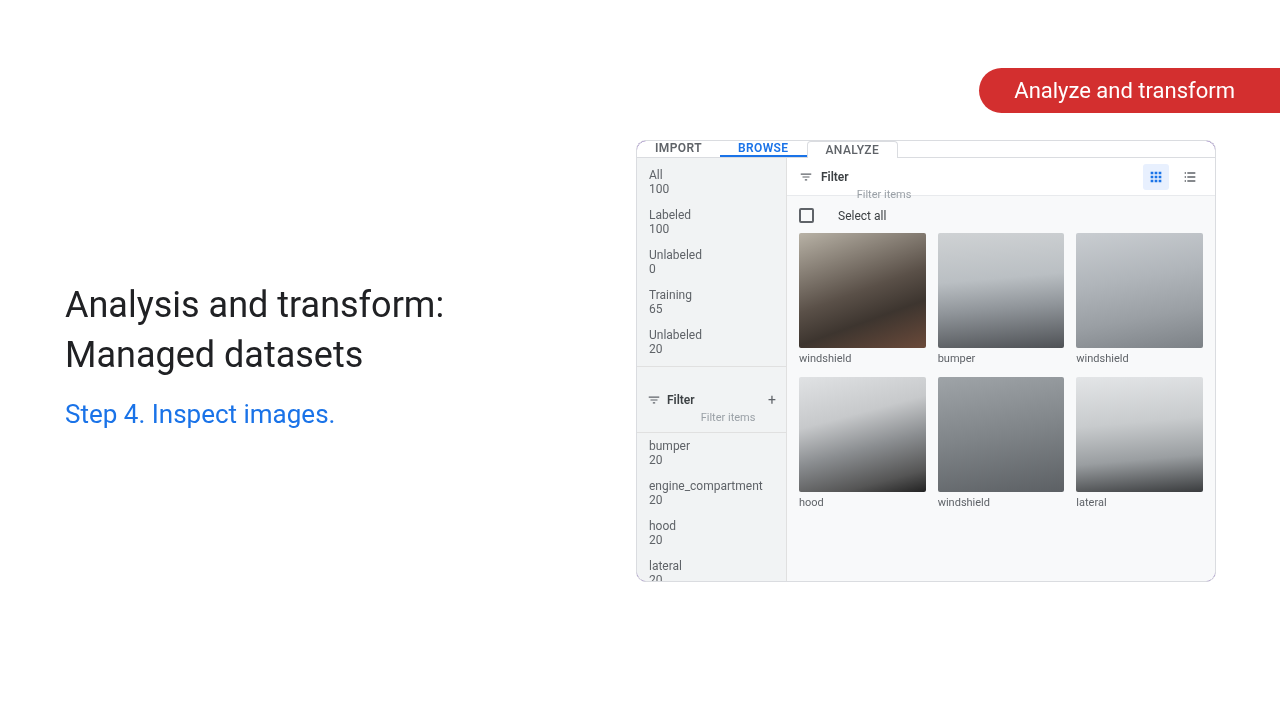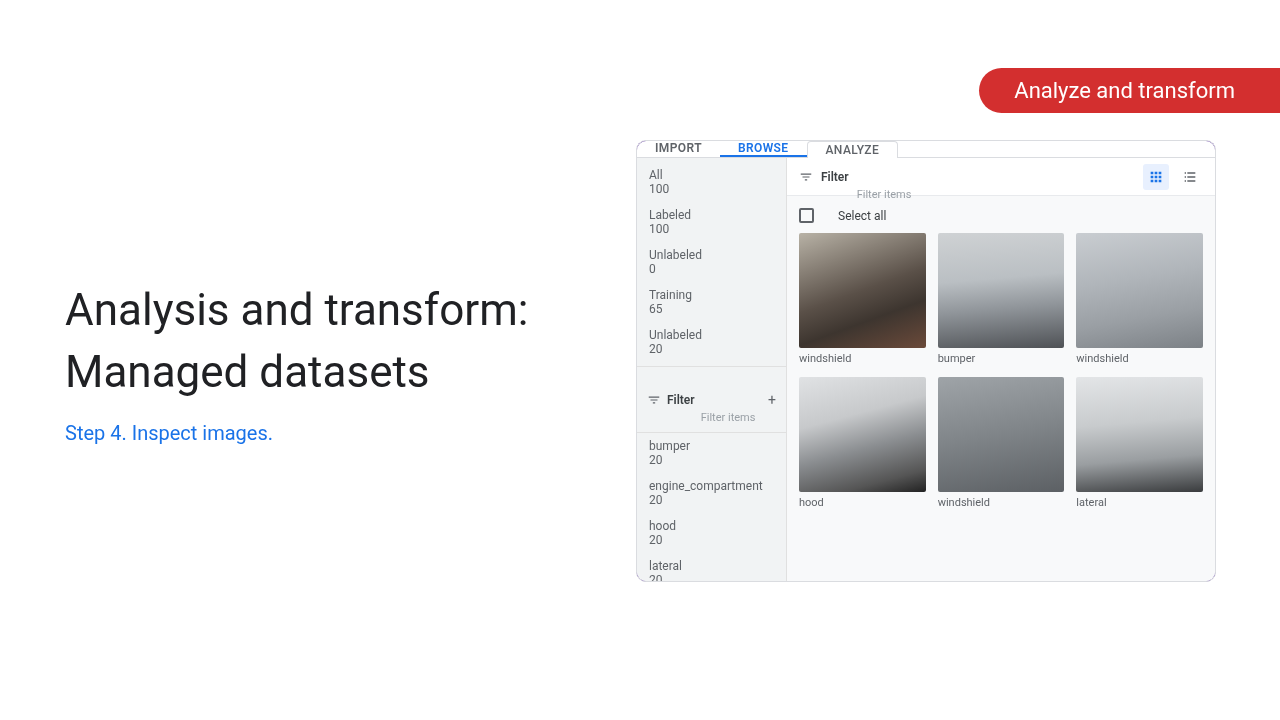--- a/index.html
+++ b/index.html
@@ -26,28 +26,28 @@
   }
 
   
   .left-text {
     position: absolute;
     left: 65px;
     top: 280px;
     color: #3c4043;
   }
   .title-line {
-    font-size: 44px;
+    font-size: 36px;
     font-weight: 400;
     line-height: 1.4;
     color: #202124;
   }
   .step-line {
     margin-top: 18px;
-    font-size: 20px;
+    font-size: 26px;
     color: #1a73e8;
     font-weight: 400;
   }
 
   
   .panel {
     position: absolute;
     left: 636px;
     top: 140px;
     width: 580px;

